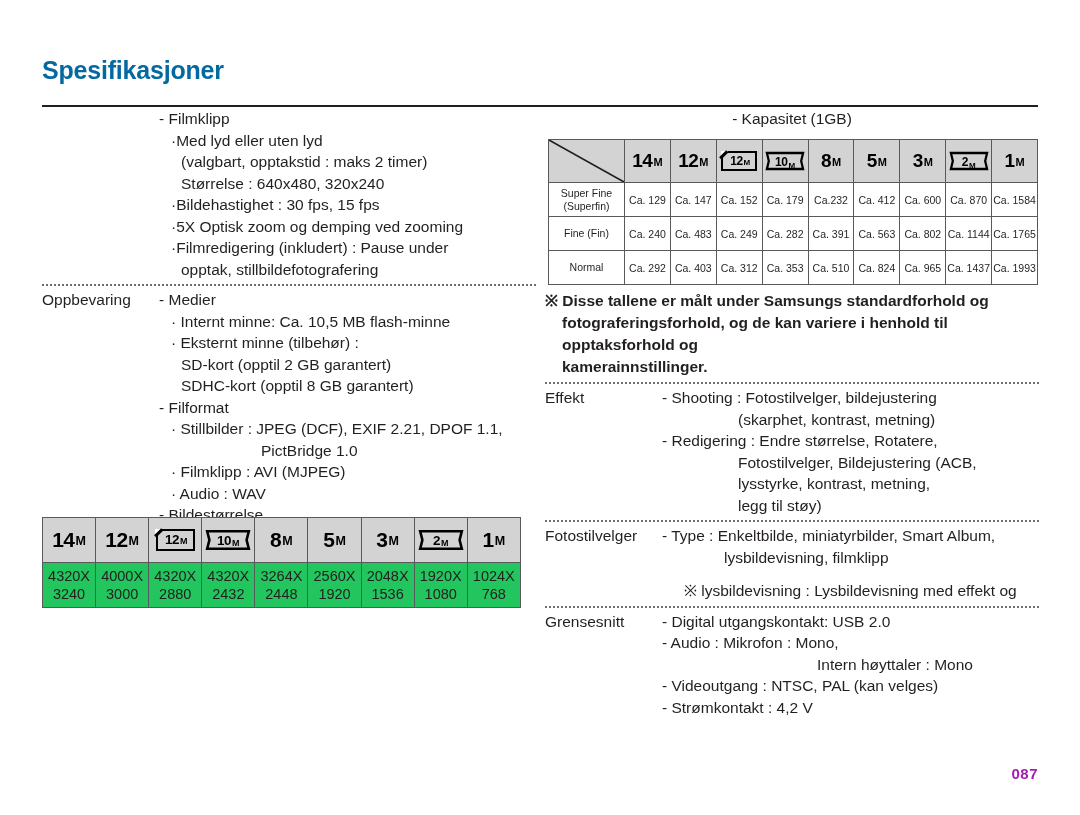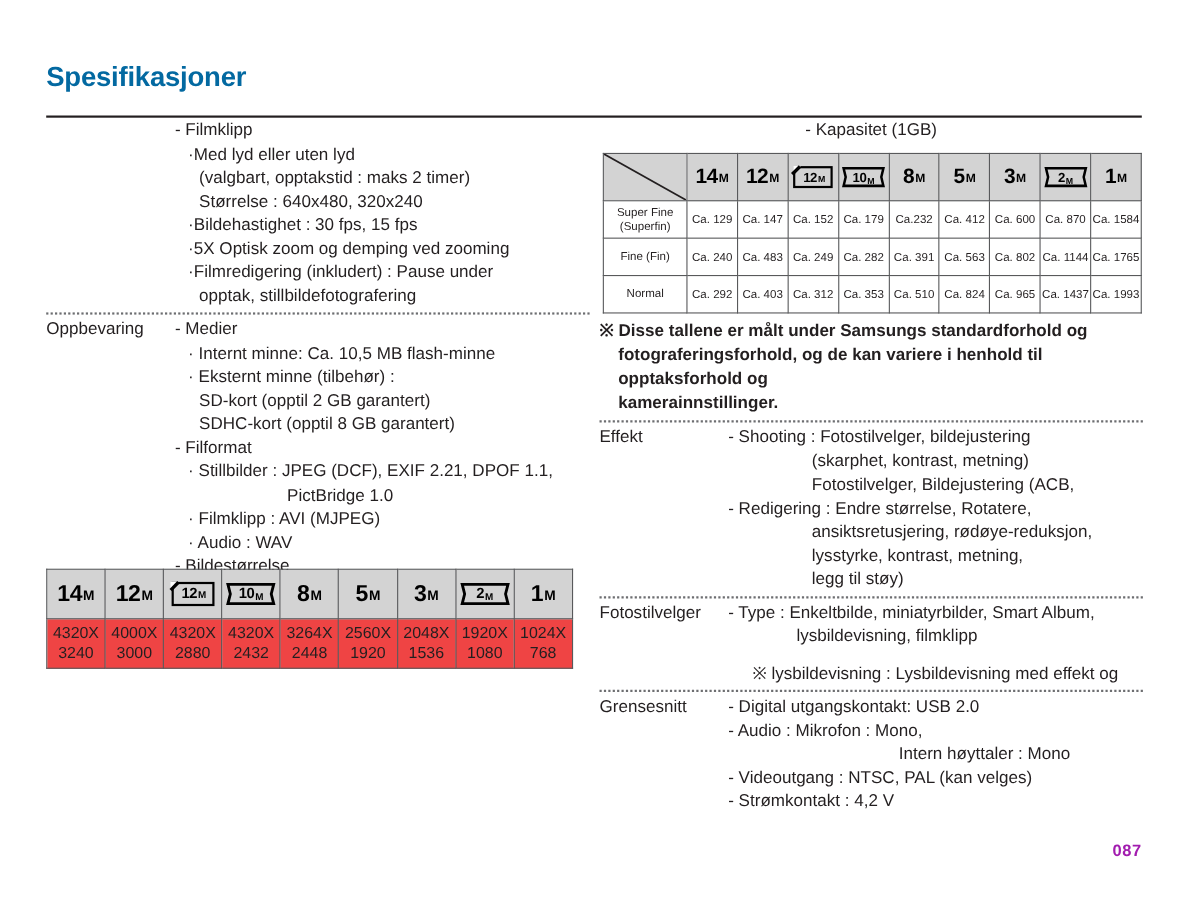--- a/index.html
+++ b/index.html
@@ -172,21 +172,21 @@
     border: 1.5px solid #58595b;
     text-align: center;
     vertical-align: middle;
     padding: 0;
   }
   .size-table tr.hdr td {
     background: #d3d3d3;
     height: 44px;
   }
   .size-table tr.val td {
-    background: #ef4444;
+    background: #22c55e;
     height: 44px;
     font-size: 14.5px;
     line-height: 18px;
     color: #231f20;
   }
   .size-table col { width: 53.1px; }
 
   
   .cap-title {
     position: absolute;
@@ -526,23 +526,22 @@
     <div class="cont">kamerainnstillinger.</div>
   </div>
 
   <div class="dotted"></div>
 
   <div class="spec-row">
     <div class="spec-label">Effekt</div>
     <div class="spec-body">
       <div class="spec-line ind0">- Shooting : Fotostilvelger, bildejustering</div>
       <div class="spec-line ind6">(skarphet, kontrast, metning)</div>
+      <div class="spec-line ind0">- Redigering : Endre størrelse, Rotatere,</div>
       <div class="spec-line ind6">Fotostilvelger, Bildejustering (ACB,</div>
-      <div class="spec-line ind0">- Redigering : Endre størrelse, Rotatere,</div>
-      <div class="spec-line ind6">ansiktsretusjering, rødøye-reduksjon,</div>
       <div class="spec-line ind6">lysstyrke, kontrast, metning,</div>
       <div class="spec-line ind6">legg til støy)</div>
     </div>
   </div>
 
   <div class="dotted"></div>
 
   <div class="spec-row">
     <div class="spec-label">Fotostilvelger</div>
     <div class="spec-body">

